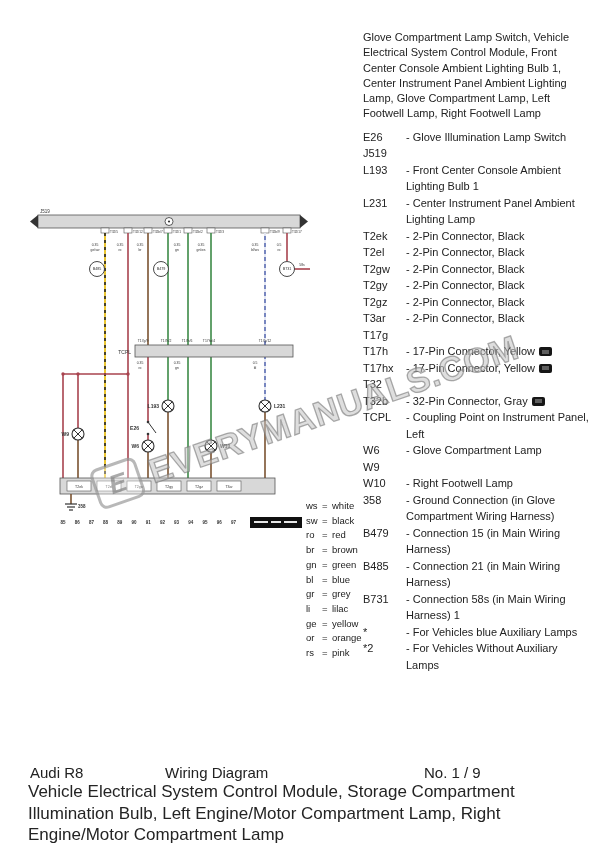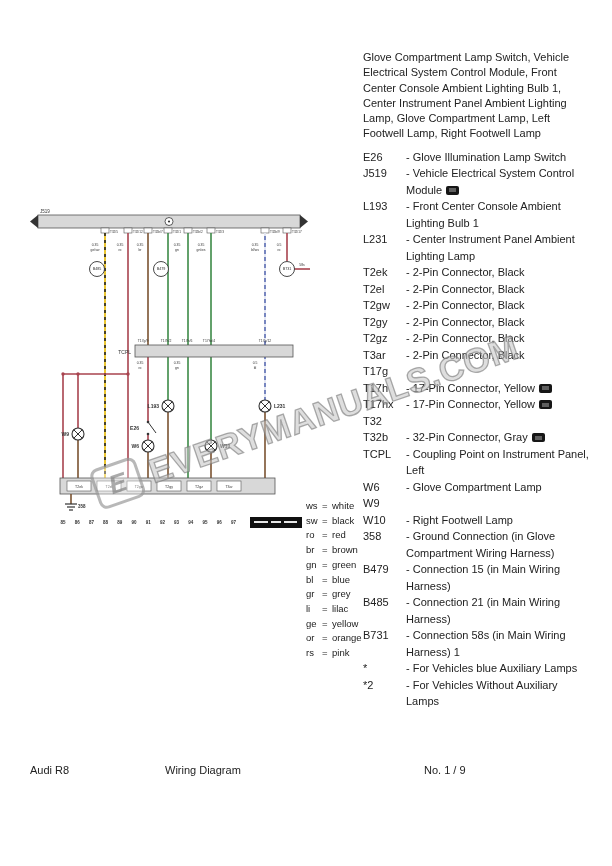--- a/index.html
+++ b/index.html
@@ -3,21 +3,21 @@
 <meta charset="utf-8">
 <style>
   html,body{margin:0;padding:0;}
   body{
     width:612px;height:866px;position:relative;background:#ffffff;
     font-family:"Liberation Sans",sans-serif;color:#1a1a1a;overflow:hidden;
   }
   .page{position:absolute;left:0;top:0;width:612px;height:866px;background:#fff;}
 
   
-  .right-col{position:absolute;left:363px;top:30px;width:229px;font-size:11px;color:#222;margin-top:20px;}
+  .right-col{position:absolute;left:363px;top:30px;width:229px;font-size:11px;color:#222;}
   .intro{margin:0 0 7px 0;line-height:15.3px;}
   .legend{}
   .lrow{display:flex;line-height:16.5px;}
   .lcode{width:43px;flex:none;}
   .ldesc{flex:1;}
   .picon{display:inline-block;width:13px;height:9px;background:#161616;border-radius:2px;
          margin-left:4px;vertical-align:-1px;position:relative;}
   .picon::after{content:"";position:absolute;left:3px;top:2.5px;width:7px;height:4px;background:#5f5f5f;}
 
   
@@ -25,21 +25,21 @@
   .clrow{display:flex;}
   .cl-abbr{width:16px;}
   .cl-eq{width:10px;}
   .cl-name{flex:1;}
 
   
   .svg-wrap{position:absolute;left:25px;top:206px;width:290px;height:330px;}
   svg{font-family:"Liberation Sans",sans-serif;}
 
   
-  .footer{position:absolute;top:764px;left:0;width:612px;height:14px;font-size:11px;color:#222;}
+  .footer{position:absolute;top:764px;left:0;width:612px;height:14px;font-size:15px;color:#222;}
   .footer .brand{position:absolute;left:30px;}
   .footer .doctype{position:absolute;left:165px;}
   .footer .pageno{position:absolute;left:424px;}
   .title{position:absolute;left:28px;top:781px;width:556px;font-size:17px;line-height:21.5px;
          color:#242424;font-weight:400;}
 
   
   .watermark{position:absolute;left:95px;top:470px;display:flex;align-items:center;gap:10px;
              transform:rotate(-19deg);transform-origin:left center;z-index:9;pointer-events:none;}
   .wm-logo{width:42px;height:36px;border:3px solid rgba(125,125,125,0.55);border-radius:8px;
@@ -203,21 +203,20 @@
 
   <div class="right-col">
     <p class="intro">Glove Compartment Lamp Switch, Vehicle Electrical System Control Module, Front Center Console Ambient Lighting Bulb 1, Center Instrument Panel Ambient Lighting Lamp, Glove Compartment Lamp, Left Footwell Lamp, Right Footwell Lamp</p>
     <div class="legend">
         <div class="lrow">
           <span class="lcode">E26</span>
           <span class="ldesc">- Glove Illumination Lamp Switch</span>
         </div>
         <div class="lrow">
           <span class="lcode">J519</span>
-          <span class="ldesc">- Vehicle Electrical System Control Module<span class="picon"></span></span>
         </div>
         <div class="lrow">
           <span class="lcode">L193</span>
           <span class="ldesc">- Front Center Console Ambient Lighting Bulb 1</span>
         </div>
         <div class="lrow">
           <span class="lcode">L231</span>
           <span class="ldesc">- Center Instrument Panel Ambient Lighting Lamp</span>
         </div>
         <div class="lrow">
@@ -361,19 +360,20 @@
         <span class="cl-name">pink</span>
       </div>
     </div>
 
   <div class="footer">
     <span class="brand">Audi R8</span>
     <span class="doctype">Wiring Diagram</span>
     <span class="pageno">No. 1 / 9</span>
   </div>
 
+  <div class="title">Vehicle Electrical System Control Module, Storage Compartment Illumination Bulb, Left Engine/Motor Compartment Lamp, Right Engine/Motor Compartment Lamp</div>
 
   <div class="watermark">
     <span class="wm-logo">E</span>
     <span class="wm-text">EVERYMANUALS.COM</span>
   </div>
 
 </div>
 
 </body></html>

